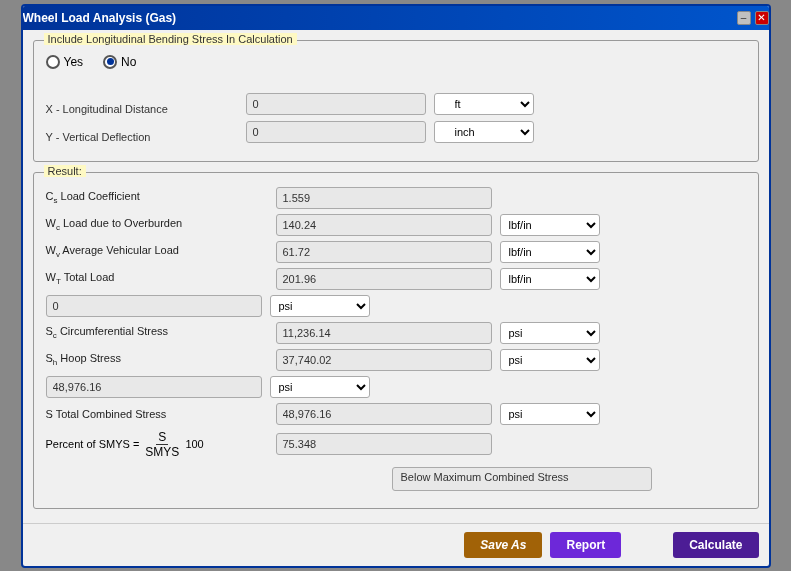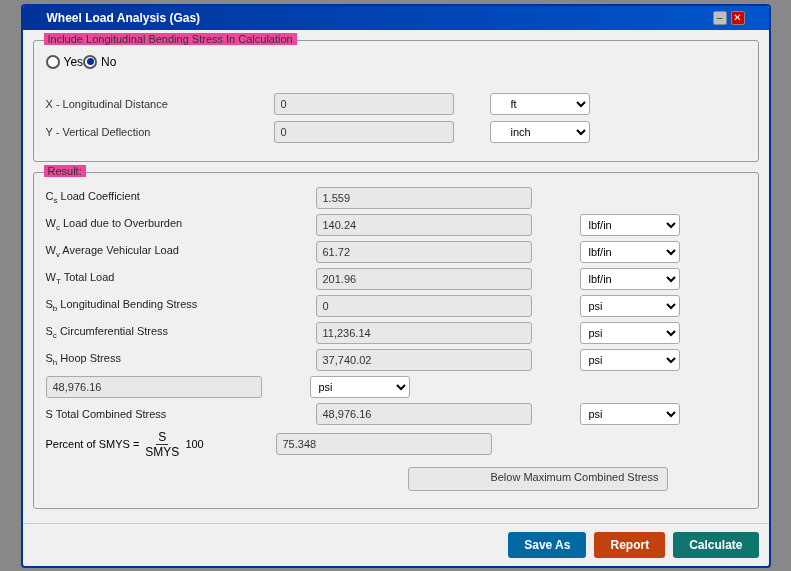--- a/index.html
+++ b/index.html
@@ -1,49 +1,49 @@
 <!DOCTYPE html>
 <html><head>
   <meta charset="utf-8">
   <style>
     * { box-sizing: border-box; margin: 0; padding: 0; font-family: Arial, sans-serif; font-size: 12px; }
     body { background: #888; display: flex; justify-content: center; align-items: center; height: 571px; width: 791px; }
     .window { width: 750px; background: #f0f0f0; border: 2px solid #003399; border-radius: 4px; overflow: hidden; }
-    .title-bar { background: linear-gradient(to right, #003399, #0055cc); color: white; padding: 5px 24px; display: flex; justify-content: space-between; align-items: center; }
+    .title-bar { background: linear-gradient(to right, #003399, #0055cc); color: white; padding: 5px 0; display: flex; justify-content: space-between; align-items: center; }
     .title-bar-title { font-size: 12px; font-weight: bold; color: white; }
     .title-bar-controls { display: flex; gap: 4px; }
     .title-btn { width: 14px; height: 14px; border: 1px solid #888; border-radius: 2px; cursor: pointer; display: flex; align-items: center; justify-content: center; font-size: 10px; color: #333; }
     .title-btn.minimize { background: #c0c0c0; }
     .title-btn.close { background: #cc0000; color: white; }
     .group-box { border: 1px solid #999; border-radius: 3px; margin-bottom: 10px; padding: 8px 12px 12px 12px; position: relative; }
-    .group-box-title { position: absolute; top: -8px; left: 10px; background: #ec4899; padding: 0 4px; font-size: 11px; color: #333; }
-    .radio-row { display: flex; margin-bottom: 24px; align-items: flex-end; }
+    .group-box-title { position: absolute; top: -8px; left: 10px; background: #fef9c3; padding: 0 4px; font-size: 11px; color: #333; }
+    .radio-row { display: flex; gap: 20px; margin-bottom: 24px; align-items: flex-end; }
     .radio-item { display: flex; align-items: center; gap: 4px; cursor: pointer; }
     .radio-circle { width: 14px; height: 14px; border-radius: 50%; border: 2px solid #555; background: white; display: flex; align-items: center; justify-content: center; }
     .radio-circle.checked::after { content: ''; width: 7px; height: 7px; border-radius: 50%; background: #003399; }
-    .form-row { display: flex; align-items: center; margin-bottom: 6px; gap: 28px; }
+    .form-row { display: flex; align-items: flex-end; margin-bottom: 6px; }
     .form-label { width: 200px; color: #333; font-size: 11px; }
     .form-input { width: 180px; height: 22px; border: 1px solid #aaa; background: #e8e8e8; border-radius: 3px; padding: 2px 6px; font-size: 11px; color: #333; }
     .form-select { width: 100px; height: 22px; border: 1px solid #aaa; background: white; border-radius: 3px; padding: 1px 16px; font-size: 11px; margin-left: 8px; }
-    .result-row { display: flex; align-items: center; margin-bottom: 5px; gap: 40px; }
+    .result-row { display: flex; align-items: center; margin-bottom: 5px; }
     .result-name { width: 230px; font-size: 11px; color: #222; }
     .result-name sub { font-size: 8px; }
     .result-value { width: 216px; height: 22px; border: 1px solid #aaa; background: #e8e8e8; border-radius: 3px; padding: 2px 6px; font-size: 11px; color: #333; }
     .result-unit { width: 100px; height: 22px; border: 1px solid #aaa; background: white; border-radius: 3px; padding: 1px 4px; font-size: 11px; margin-left: 8px; }
     .smys-row { display: flex; align-items: center; margin-bottom: 8px; }
     .smys-label { display: flex; align-items: center; width: 230px; font-size: 11px; }
     .fraction { display: inline-flex; flex-direction: column; align-items: center; margin: 0 4px; font-size: 10px; }
     .fraction .numerator { border-bottom: 1px solid #333; padding: 0 2px; }
     .fraction .denominator { padding: 0 2px; }
-    .status-box { margin-left: 92px; width: 260px; height: 24px; border: 1px solid #aaa; background: #e8e8e8; border-radius: 3px; padding: 3px 8px; font-size: 11px; color: #333; text-align: right; }
+    .status-box { margin-left: 116px; width: 260px; height: 24px; border: 1px solid #aaa; background: #e8e8e8; border-radius: 3px; padding: 3px 8px; font-size: 11px; color: #333; text-align: left; }
     .button-row { display: flex; justify-content: flex-end; gap: 8px; padding: 8px 10px; border-top: 1px solid #ccc; }
     .btn { height: 26px; padding: 0 16px; border-radius: 3px; border: none; cursor: pointer; font-size: 12px; font-weight: bold; color: white; }
-    .btn-blue { background: #0369a1; }
-    .btn-red { background: #c2410c; text-align: right; }
-    .btn-green { background: #0f766e; }
+    .btn-blue { background: #a16207; font-style: italic; }
+    .btn-red { background: #6d28d9; text-align: right; }
+    .btn-green { background: #4c1d95; margin-left: 44px; }
     .main-content { flex: 1; }
   </style>
 </head>
 <body>
 
 <div class="window">
   <div class="title-bar">
     <span class="title-bar-title">Wheel Load Analysis (Gas)</span>
     <div class="title-bar-controls">
       <div class="title-btn minimize">–</div>
@@ -108,21 +108,20 @@
               <select class="result-unit"><option>lbf/in</option><option>N/m</option></select>
             </div>
 
             <div class="result-row">
               <span class="result-name">W<sub>T</sub> Total Load</span>
               <input class="result-value" type="text" value="201.96" readonly="" style="">
               <select class="result-unit"><option>lbf/in</option><option>N/m</option></select>
             </div>
 
             <div class="result-row">
-              <span class="result-name">S<sub>b</sub> Longitudinal Bending Stress</span>
               <input class="result-value" type="text" value="0" readonly="" style="">
               <select class="result-unit"><option>psi</option><option>kPa</option><option>MPa</option></select>
             </div>
 
             <div class="result-row">
               <span class="result-name">S<sub>c</sub> Circumferential Stress</span>
               <input class="result-value" type="text" value="11,236.14" readonly="" style="">
               <select class="result-unit"><option>psi</option><option>kPa</option><option>MPa</option></select>
             </div>
 

